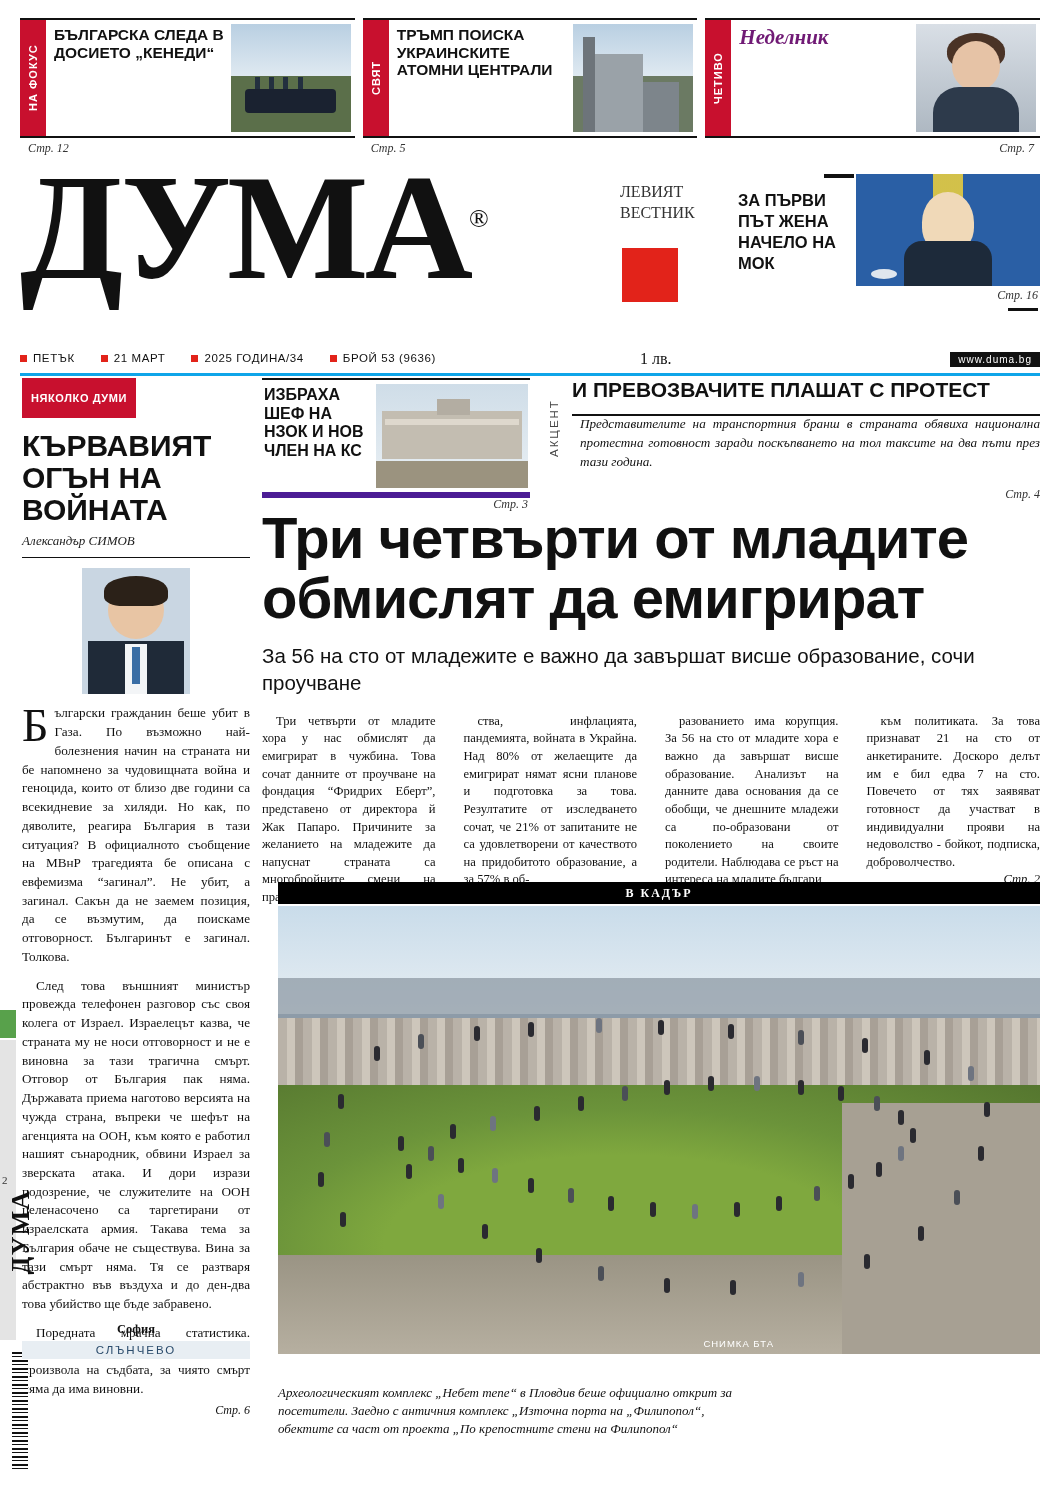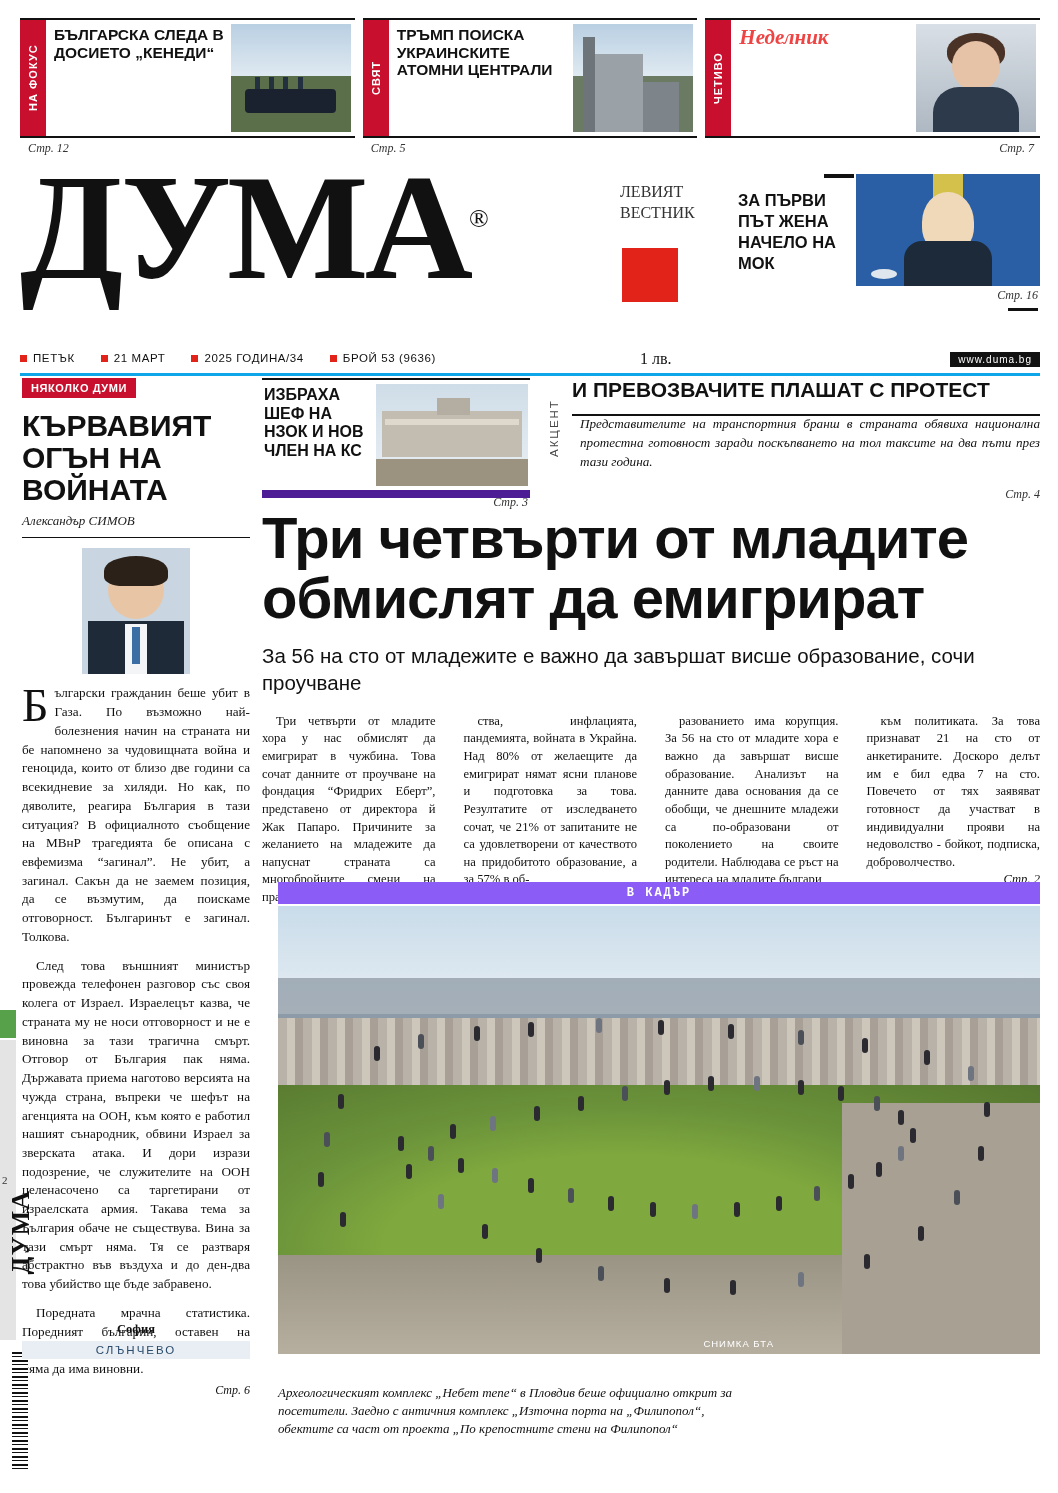--- a/index.html
+++ b/index.html
@@ -42,21 +42,21 @@
   .mh-teaser .rule2{position:absolute;right:2px;top:134px;width:30px;height:3px;background:#111;}
 
   .infoline{position:absolute;left:20px;top:352px;width:1020px;height:24px;border-bottom:3px solid #0ea5e9;}
   .infoline .items{font-family:"Liberation Sans",sans-serif;font-size:11.5px;letter-spacing:.6px;color:#111;display:flex;gap:26px;align-items:center;}
   .infoline .items .sq{width:7px;height:7px;background:#e2231a;display:inline-block;margin-right:6px;}
   .price{position:absolute;left:620px;top:-2px;font-family:"Liberation Serif",serif;font-size:16px;}
   .site{position:absolute;right:0;top:0px;background:#111;color:#fff;font-family:"Liberation Sans",sans-serif;font-size:10px;padding:2px 8px;letter-spacing:1px;}
 
   
   .leftcol{position:absolute;left:22px;top:378px;width:228px;}
-  .kicker{display:inline-block;background:#c8102e;color:#fff;font-family:"Liberation Sans",sans-serif;font-weight:bold;font-size:11px;letter-spacing:.6px;padding:4px 9px;text-transform:uppercase;}
+  .kicker{display:inline-block;background:#c8102e;color:#fff;font-family:"Liberation Sans",sans-serif;font-weight:bold;font-size:11px;letter-spacing:.6px;padding:14px 9px;text-transform:uppercase;}
   .lead-title{font-family:"Liberation Sans",sans-serif;font-weight:bold;font-size:30px;line-height:1.06;margin:12px 0 8px;text-transform:uppercase;}
   .byline{font-style:italic;font-size:13px;color:#222;border-bottom:1px solid #111;padding-bottom:8px;}
   .authorimg{margin-top:10px;width:108px;height:126px;background:#cfd8e2;position:relative;overflow:hidden;}
   .bodytext{font-size:13.2px;line-height:1.42;text-align:justify;margin-top:10px;}
   .dropcapwrap{position:relative;}
   .dropcap{float:left;font-family:"Liberation Serif",serif;font-size:46px;line-height:.86;padding:2px 6px 0 0;font-weight:normal;}
   .ref{font-style:italic;font-size:12px;text-align:right;margin-top:4px;}
 
   
   .weather{position:absolute;left:22px;top:1322px;width:228px;}
@@ -68,42 +68,42 @@
   .sun{width:34px;height:34px;border-radius:50%;background:#f5c21a;box-shadow:0 0 0 4px #fbe79a;}
   .thermo{width:10px;height:44px;border-radius:6px;background:#cfd8e2;position:relative;}
   .thermo i{position:absolute;left:0;bottom:0;width:10px;border-radius:6px;}
   .barcode{position:absolute;left:12px;top:1352px;width:16px;height:120px;background:repeating-linear-gradient(to bottom,#111 0 2px,#fff 2px 4px,#111 4px 5px,#fff 5px 8px);}
   .spine{position:absolute;left:6px;top:1190px;writing-mode:vertical-rl;transform:rotate(180deg);font-family:"Liberation Serif",serif;font-weight:bold;font-size:26px;letter-spacing:1px;}
   .greenblock{position:absolute;left:0;top:1010px;width:16px;height:28px;background:#58a14b;}
   .greyband{position:absolute;left:0;top:1040px;width:16px;height:300px;background:#e4e4e4;}
   .pagenum-left{position:absolute;left:2px;top:1174px;font-size:11px;color:#333;}
 
   
-  .midteaser{position:absolute;left:262px;top:378px;width:268px;height:120px;border-top:2px solid #111;border-bottom:8px solid #4c1d95;display:flex;}
+  .midteaser{position:absolute;left:262px;top:378px;width:268px;height:120px;border-top:2px solid #111;border-bottom:6px solid #4c1d95;display:flex;}
   .midteaser .tx{width:112px;padding:6px 4px 0 2px;font-family:"Liberation Sans",sans-serif;font-weight:bold;font-size:16px;line-height:1.16;text-transform:uppercase;}
   .midteaser .im{flex:1;margin:4px 2px;background:#9fb0c0;position:relative;overflow:hidden;}
   .midteaser .pr{position:absolute;right:2px;bottom:-20px;}
 
   .accent{position:absolute;left:542px;top:378px;width:498px;height:110px;}
   .accent .vtag{position:absolute;left:0;top:8px;width:24px;height:84px;font-family:"Liberation Sans",sans-serif;font-size:11.5px;letter-spacing:2px;color:#444;writing-mode:vertical-rl;transform:rotate(180deg);display:flex;align-items:center;justify-content:center;}
   .accent .ah{position:absolute;left:30px;top:0;right:0;border-bottom:2px solid #111;padding-bottom:12px;font-family:"Liberation Sans",sans-serif;font-weight:bold;font-size:21px;text-transform:uppercase;}
   .accent .ab{position:absolute;left:38px;top:36px;right:0;font-family:"Liberation Serif",serif;font-style:italic;font-size:13.2px;line-height:1.45;text-align:justify;}
   .accent .pr{position:absolute;right:0;bottom:-14px;}
 
   
   .mainhead{position:absolute;left:262px;top:508px;width:778px;}
   .mainhead h1{margin:0;font-family:"Liberation Sans",sans-serif;font-weight:bold;font-size:58px;line-height:1.03;letter-spacing:-1px;}
   .mainsub{margin-top:16px;font-family:"Liberation Sans",sans-serif;font-size:20.5px;line-height:1.3;color:#111;}
   .cols4{margin-top:16px;display:flex;gap:28px;}
   .cols4 .c{flex:1;font-size:12.6px;line-height:1.4;text-align:justify;}
   .cols4 .c p{margin:0 0 0 0;text-indent:14px;}
   .cols4 .pr{font-style:italic;text-align:right;text-indent:0;margin-top:6px;}
 
   
-  .vkadr{position:absolute;left:278px;top:882px;width:762px;height:22px;background:#8b5cf6;color:#fff;font-family:Liberation Mono, monospace;font-weight:bold;font-size:12px;letter-spacing:2px;display:flex;align-items:center;justify-content:center;}
+  .vkadr{position:absolute;left:278px;top:882px;width:762px;height:22px;background:#000000;color:#fff;font-family:Liberation Serif, serif;font-weight:bold;font-size:12px;letter-spacing:2px;display:flex;align-items:center;justify-content:center;}
   .bigphoto{position:absolute;left:278px;top:906px;width:762px;height:448px;overflow:hidden;background:#8aa0b4;}
   .credit{position:absolute;right:284px;top:1338px;color:#fff;font-family:"Liberation Sans",sans-serif;font-size:9.5px;letter-spacing:1px;}
   .photocap{position:absolute;left:278px;top:1384px;width:470px;font-style:italic;font-size:13px;line-height:1.4;}
 
   
   .bp-sky{position:absolute;left:0;top:0;width:100%;height:24%;background:linear-gradient(#c9dcea,#e7eef3);}
   .bp-hills{position:absolute;left:0;top:16%;width:100%;height:12%;background:#8d9aa4;opacity:.75;}
   .bp-city{position:absolute;left:0;top:25%;width:100%;height:16%;background:repeating-linear-gradient(90deg,#b9b2a8 0 9px,#cdc6bb 9px 17px,#a8a096 17px 25px);}
   .bp-grass{position:absolute;left:0;top:40%;width:100%;height:60%;background:radial-gradient(ellipse at 45% 60%,#7fa83e 0 40%,#6b933a 60%,#55762f 100%);}
   .bp-rock{position:absolute;left:0;bottom:0;width:100%;height:22%;background:linear-gradient(#9a9484,#b6afa0);}
@@ -150,21 +150,21 @@
             <div class="bldg"></div>
             <div class="bldg2"></div>
         </div>
       </div>
       <div class="pageref" style="left:8px;bottom:-20px;" data-interactable="false">Стр. 5</div>
     </div>
 
     <div class="teaser" data-interactable="true">
       <div class="tag" data-interactable="false">ЧЕТИВО</div>
       <div class="tx" data-interactable="false">
-        <div style="font-family:'Liberation Serif',serif;font-style:italic;font-weight:bold;font-size:21px;color:#ef4444;text-transform:none;margin-bottom:2px;" data-interactable="false">Неделник</div>
+        <div style="font-family:'Liberation Serif',serif;font-style:italic;font-weight:bold;font-size:21px;color:#701a75;text-transform:none;margin-bottom:2px;" data-interactable="false">Неделник</div>
       </div>
       <div class="thumb" data-interactable="false">
         <div class="ph portrait">
           <div class="hair"></div>
             <div class="face"></div>
             <div class="torso"></div>
         </div>
       </div>
       <div class="pageref" style="right:6px;bottom:-20px;" data-interactable="false">Стр. 7</div>
     </div>

